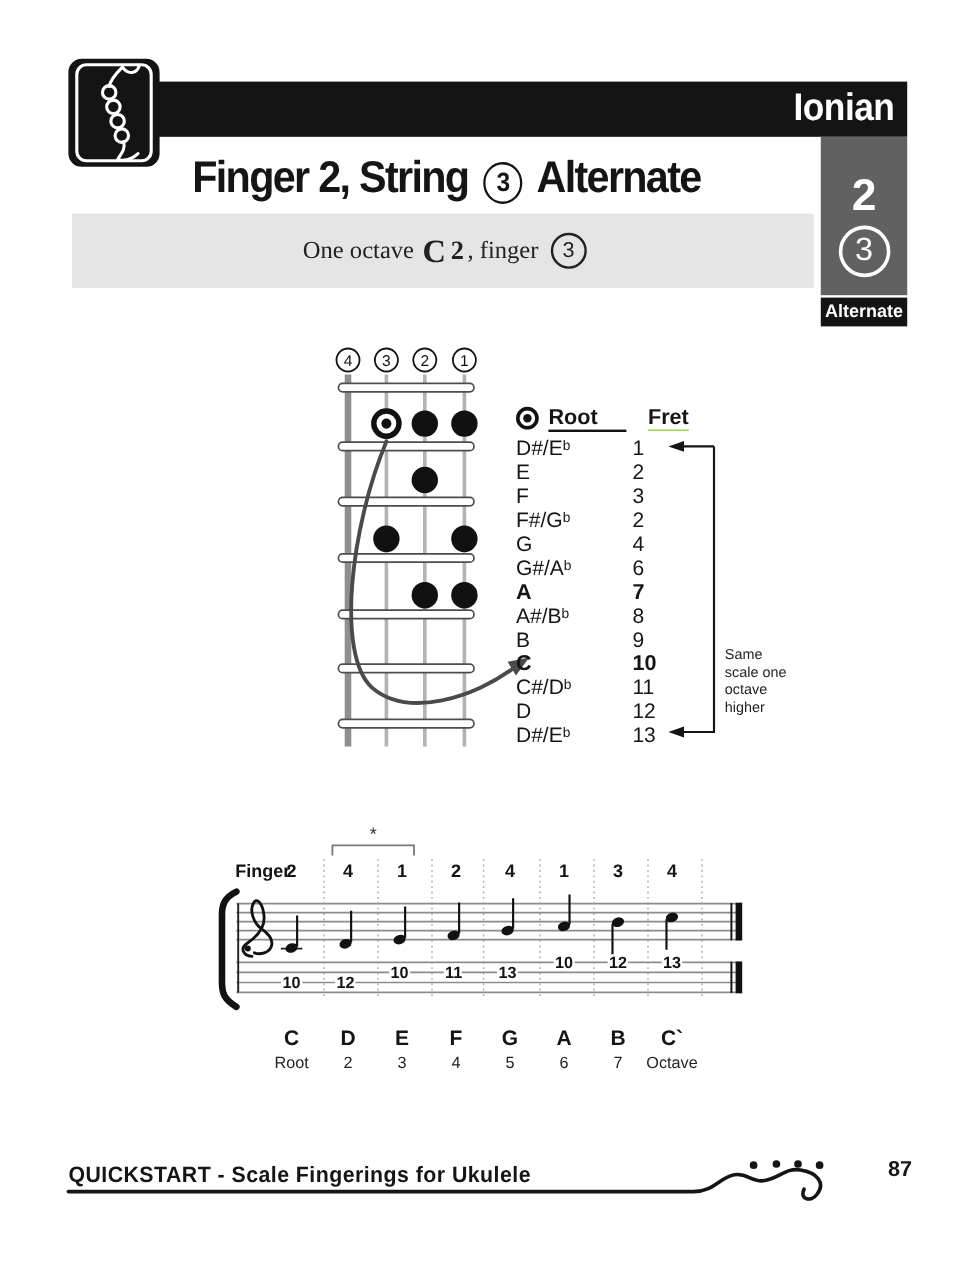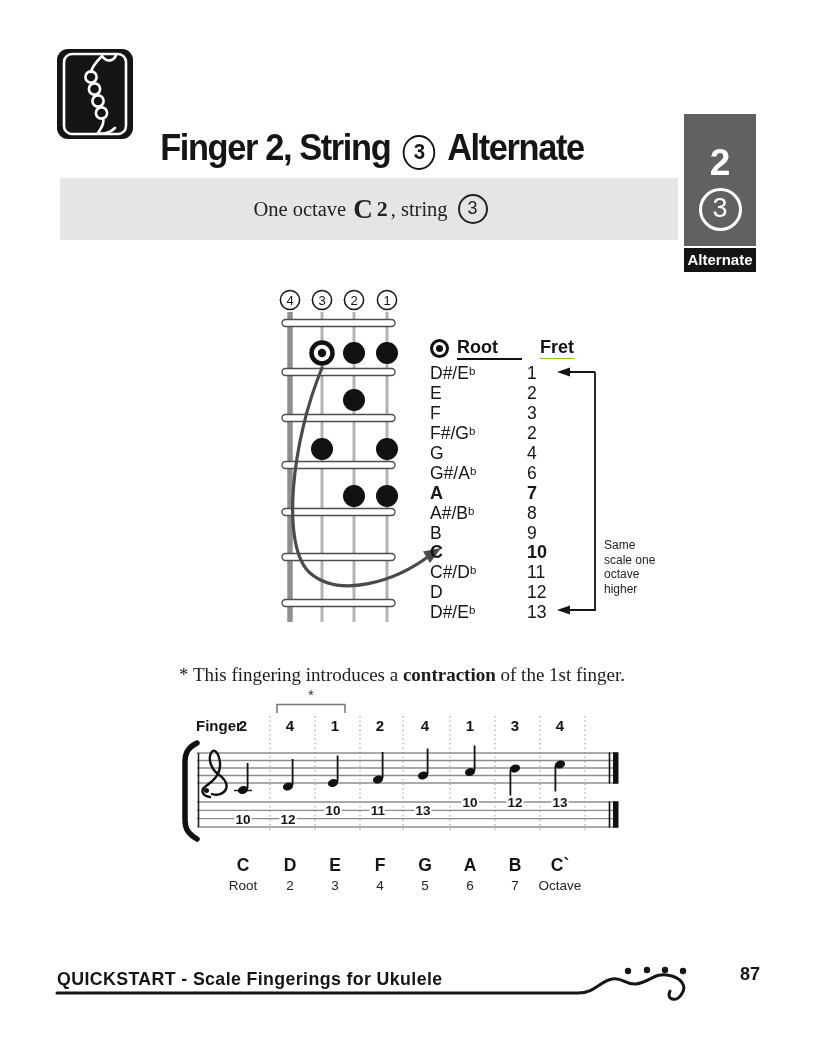--- a/index.html
+++ b/index.html
@@ -70,20 +70,23 @@
 
   svg text{font-family:"Liberation Sans",sans-serif;}
   .fingnum{font-size:15px;font-weight:bold;fill:#141414;}
   .tabnum{font-size:13.5px;font-weight:bold;fill:#141414;stroke:#fff;stroke-width:4px;paint-order:stroke;}
 </style>
 </head>
 <body>
 
 <div class="page">
 
+  <div class="header-bar">
+    <span class="header-tab">Ionian</span>
+  </div>
 
   <svg class="headstock" width="78" height="92" viewBox="0 0 78 92">
     <rect x="1" y="1" width="76" height="90" rx="11" fill="#141414"></rect>
     <rect x="8" y="6" width="62" height="80" rx="8" fill="none" stroke="#fff" stroke-width="2.6"></rect>
     <path d="M46 8 C40 14 36 19 35 24 M46 8 C51 15 58 13 60 7" fill="none" stroke="#fff" stroke-width="2.6" stroke-linecap="round"></path>
     <circle cx="35" cy="29" r="5.6" fill="none" stroke="#fff" stroke-width="2.6"></circle>
     <circle cx="38.5" cy="41" r="5.6" fill="none" stroke="#fff" stroke-width="2.6"></circle>
     <circle cx="42" cy="53" r="5.6" fill="none" stroke="#fff" stroke-width="2.6"></circle>
     <circle cx="45.5" cy="65" r="5.6" fill="none" stroke="#fff" stroke-width="2.6"></circle>
     <path d="M47 70 C49 77 44 81 42 85 C48 87 55 84 59 80" fill="none" stroke="#fff" stroke-width="2.6" stroke-linecap="round"></path>
@@ -92,21 +95,21 @@
   <div class="title">
     <span>Finger 2, String</span>
     <span class="circle-num">3</span>
     <span>Alternate</span>
   </div>
 
   <div class="subtitle">
     <span class="w">One octave</span>
     <span class="sub-root">C</span>
     <span class="sub-finger">2</span>
-    <span class="w">, string</span>
+    <span class="w">, finger</span>
     <span class="sub-circle">3</span>
   </div>
 
   <div class="side-tab">
     <div class="side-finger">2</div>
     <div class="side-circle">3</div>
   </div>
   <div class="side-alt">Alternate</div>
 
   <svg style="position:absolute;left:260px;top:286px" width="190" height="352" viewBox="260 286 190 352">
@@ -237,25 +240,20 @@
     </div>
   </div>
 
   <svg class="octave-bracket" width="56" height="262" viewBox="550 360 56 262">
     <path d="M595 372 L568 372 M595 372 L595 610 L568 610" fill="none" stroke="#141414" stroke-width="1.8"></path>
     <path d="M557 372 L570 367.5 L570 376.5 Z" fill="#141414"></path>
     <path d="M557 610 L570 605.5 L570 614.5 Z" fill="#141414"></path>
   </svg>
   <div class="octave-note">Same scale one octave higher</div>
 
-  <div class="footnote">
-    <span>* This fingering introduces a</span>
-    <b>contraction</b>
-    <span>of the 1st finger.</span>
-  </div>
 
   <svg class="notation-svg" width="452" height="162" viewBox="178 686 452 162">
 
     <g stroke="#a8a8a8" stroke-width="1.2" stroke-dasharray="1.5 3">
       <line x1="270" y1="716" x2="270" y2="833"></line>
         <line x1="315" y1="716" x2="315" y2="833"></line>
       <line x1="360" y1="716" x2="360" y2="833"></line>
         <line x1="403" y1="716" x2="403" y2="833"></line>
       <line x1="450" y1="716" x2="450" y2="833"></line>
         <line x1="495" y1="716" x2="495" y2="833"></line>

